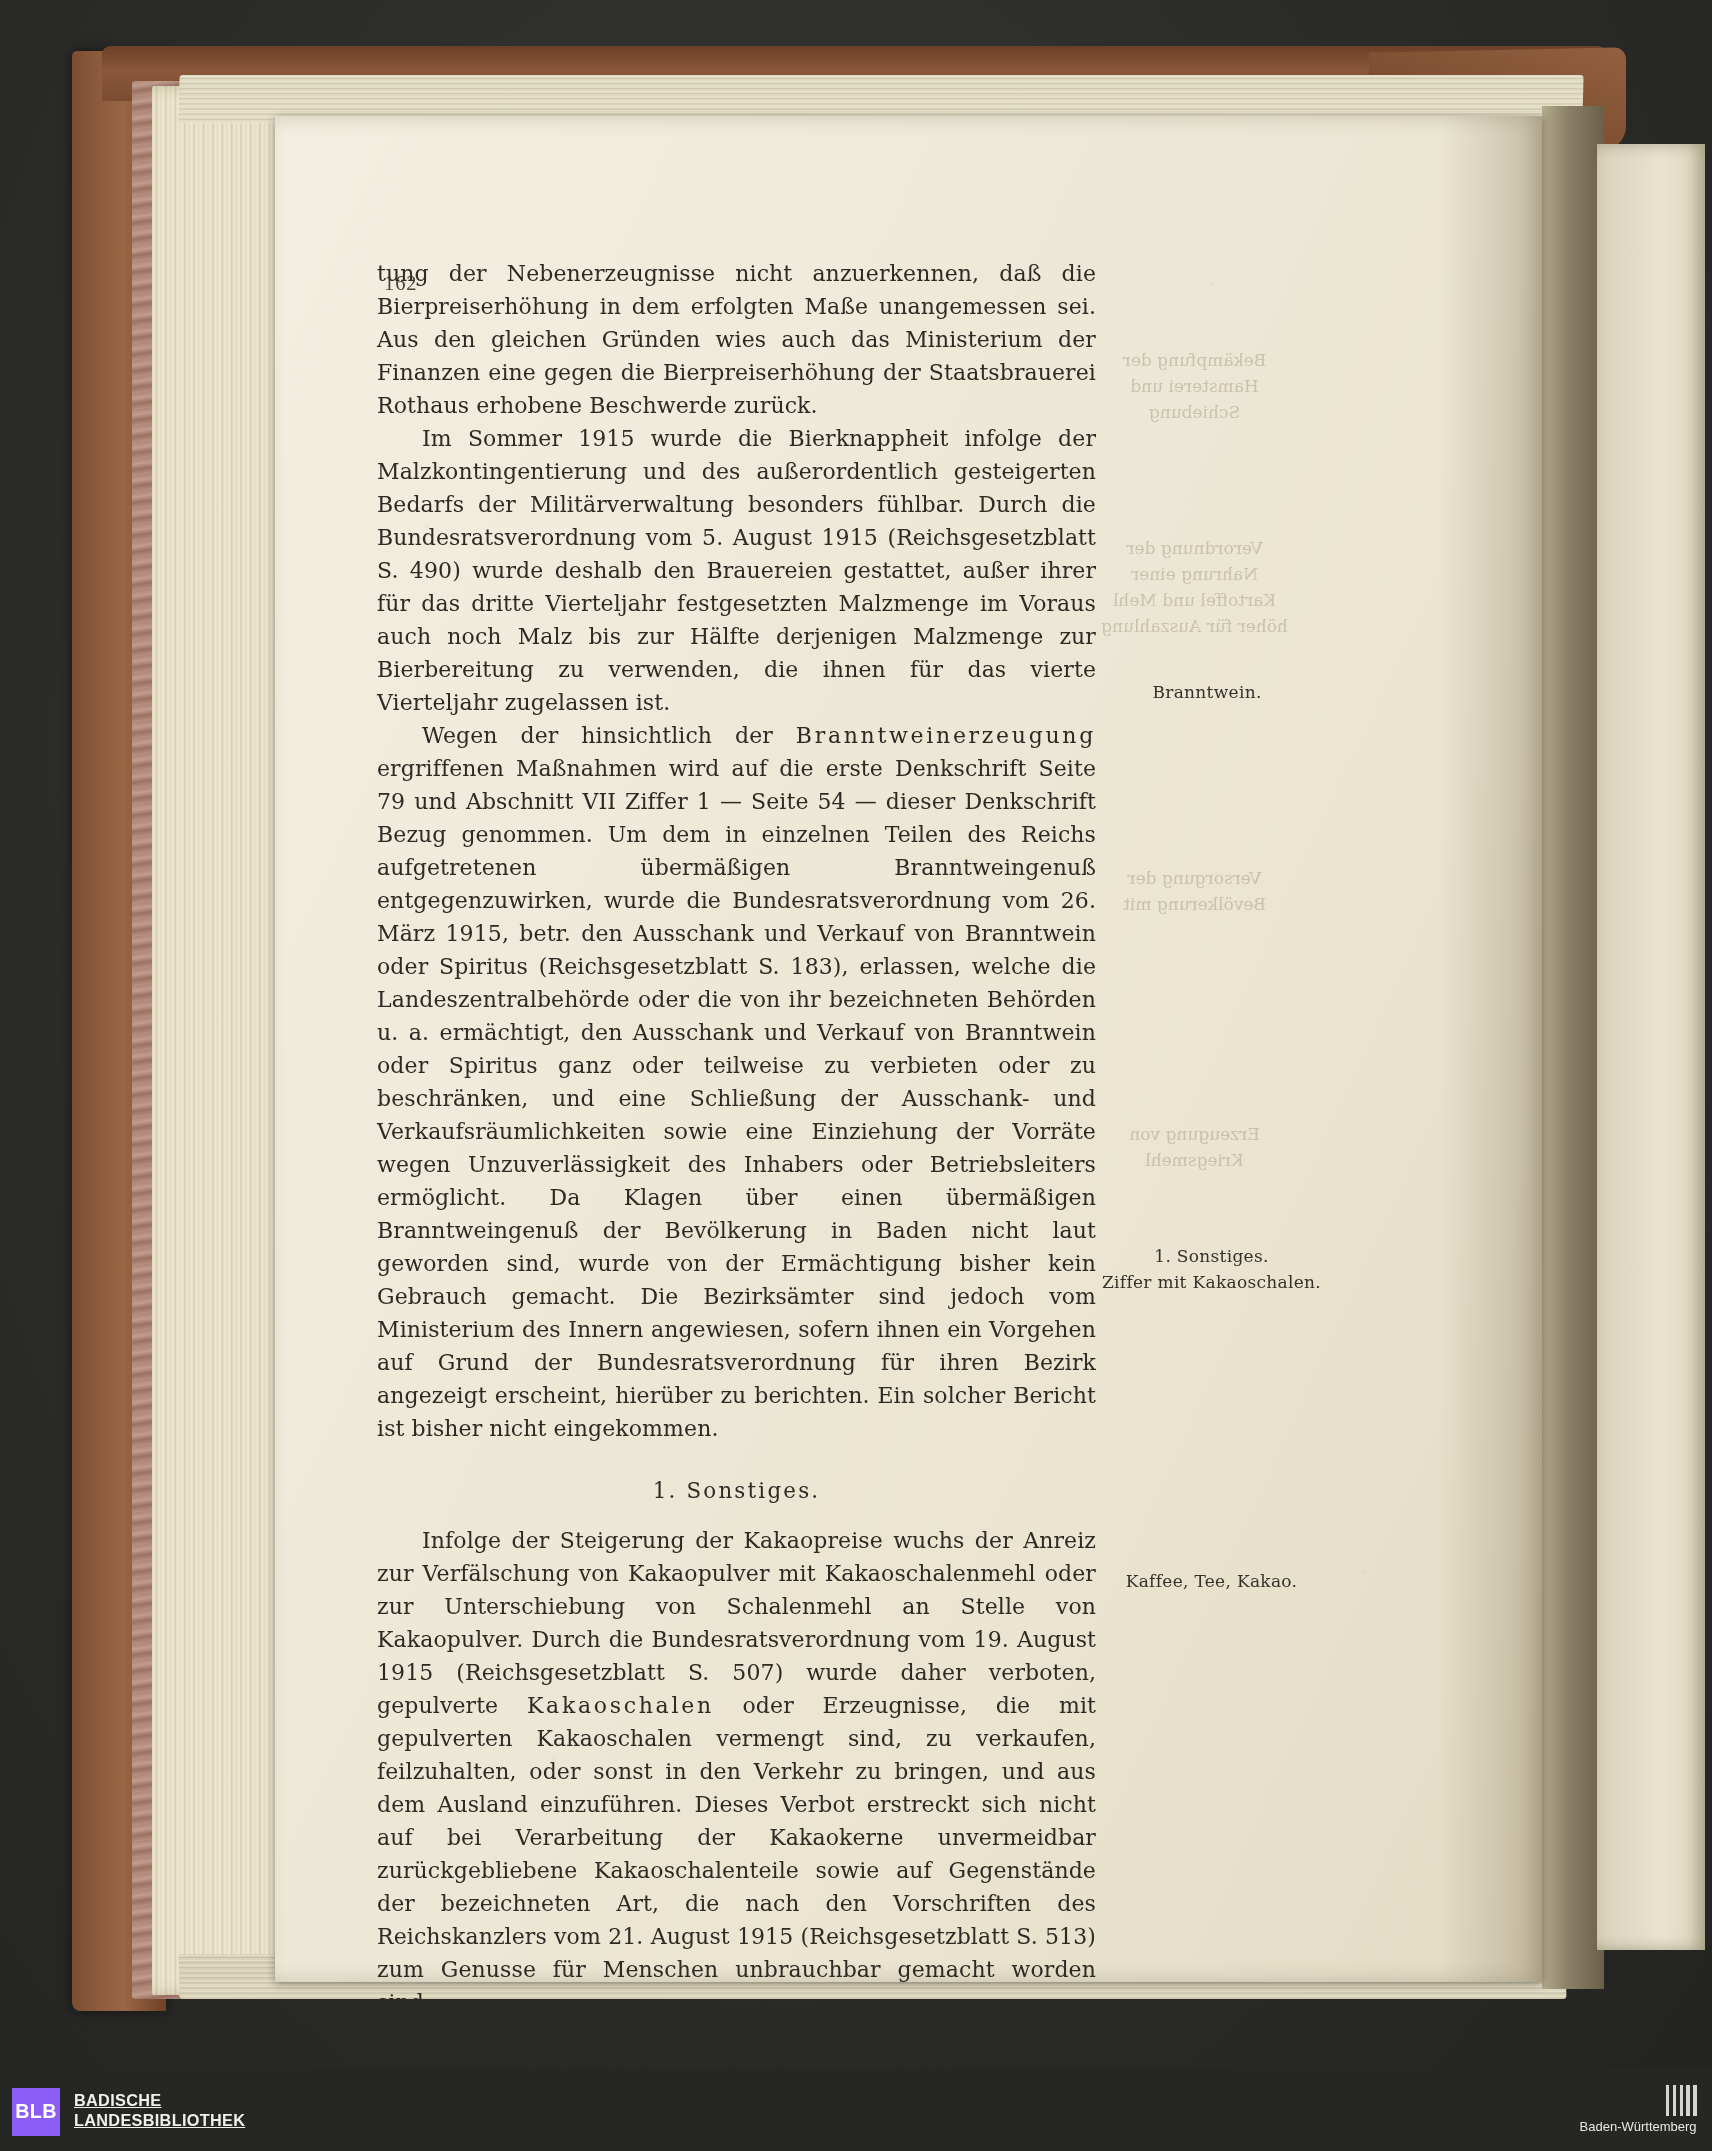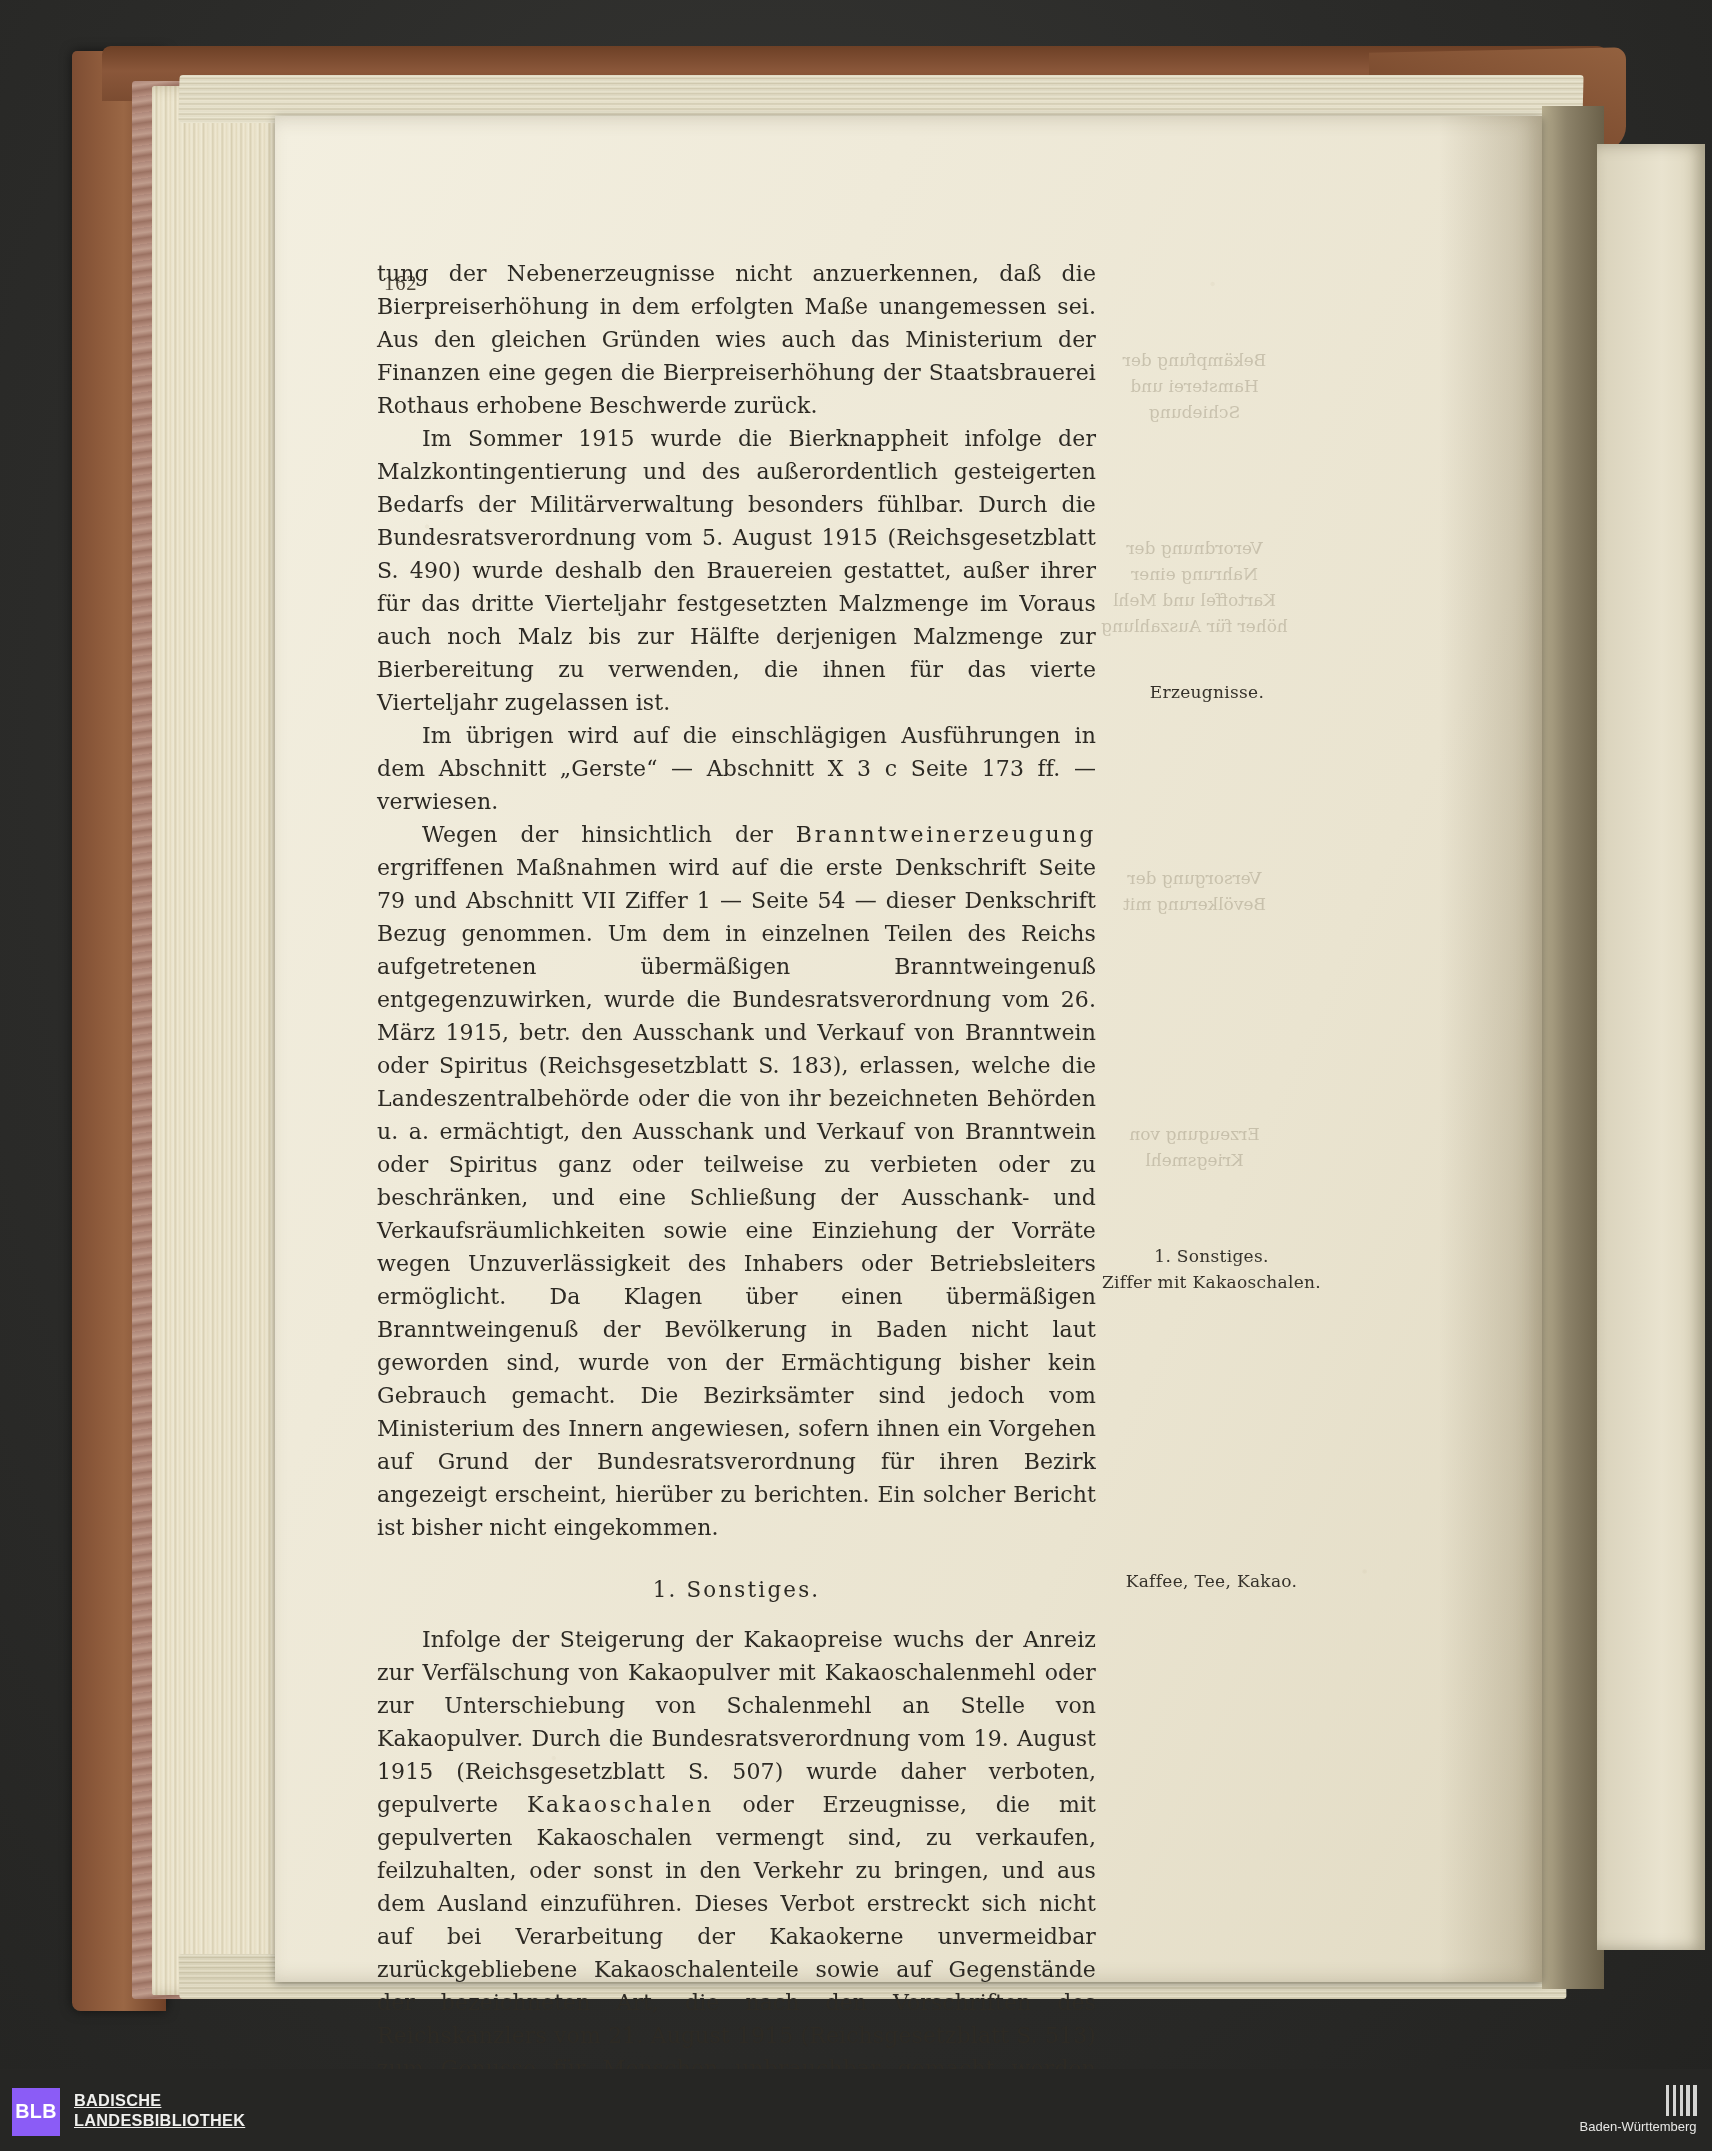--- a/index.html
+++ b/index.html
@@ -325,34 +325,33 @@
 <div class="ghost" style="left:1096px; top:347px; width:197px;">Bekämpfung der Hamsterei und Schiebung</div>
 <div class="ghost" style="left:1096px; top:535px; width:197px;">Verordnung der Nahrung einer Kartoffel und Mehl höher für Auszahlung</div>
 <div class="ghost" style="left:1096px; top:865px; width:197px;">Versorgung der Bevölkerung mit</div>
 <div class="ghost" style="left:1096px; top:1121px; width:197px;">Erzeugung von Kriegsmehl</div>
 
 <div class="text-area">
   <div class="blk">
 
     <p class="noindent">tung der Nebenerzeugnisse nicht anzuerkennen, daß die Bierpreiserhöhung in dem erfolgten Maße unangemessen sei. Aus den gleichen Gründen wies auch das Ministerium der Finanzen eine gegen die Bierpreiserhöhung der Staatsbrauerei Rothaus erhobene Beschwerde zurück.</p>
     <p>Im Sommer 1915 wurde die Bierknappheit infolge der Malzkontingentierung und des außerordentlich gesteigerten Bedarfs der Militärverwaltung besonders fühlbar. Durch die Bundesratsverordnung vom 5. August 1915 (Reichsgesetzblatt S. 490) wurde deshalb den Brauereien gestattet, außer ihrer für das dritte Vierteljahr festgesetzten Malzmenge im Voraus auch noch Malz bis zur Hälfte derjenigen Malzmenge zur Bierbereitung zu verwenden, die ihnen für das vierte Vierteljahr zugelassen ist.</p>
-    <p>Im übrigen wird auf die einschlägigen Ausführungen in dem Abschnitt „Gerste“ — Abschnitt X 3 c Seite 173 ff. — verwiesen.</p>
 
     <p><span>Wegen der hinsichtlich der </span><span class="spaced">Branntweinerzeugung</span><span> ergriffenen Maßnahmen wird auf die erste Denkschrift Seite 79 und Abschnitt VII Ziffer 1 — Seite 54 — dieser Denkschrift Bezug genommen. Um dem in einzelnen Teilen des Reichs aufgetretenen übermäßigen Branntweingenuß entgegenzuwirken, wurde die Bundesratsverordnung vom 26. März 1915, betr. den Ausschank und Verkauf von Branntwein oder Spiritus (Reichsgesetzblatt S. 183), erlassen, welche die Landeszentralbehörde oder die von ihr bezeichneten Behörden u. a. ermächtigt, den Ausschank und Verkauf von Branntwein oder Spiritus ganz oder teilweise zu verbieten oder zu beschränken, und eine Schließung der Ausschank- und Verkaufsräumlichkeiten sowie eine Einziehung der Vorräte wegen Unzuverlässigkeit des Inhabers oder Betriebsleiters ermöglicht. Da Klagen über einen übermäßigen Branntweingenuß der Bevölkerung in Baden nicht laut geworden sind, wurde von der Ermächtigung bisher kein Gebrauch gemacht. Die Bezirksämter sind jedoch vom Ministerium des Innern angewiesen, sofern ihnen ein Vorgehen auf Grund der Bundesratsverordnung für ihren Bezirk angezeigt erscheint, hierüber zu berichten. Ein solcher Bericht ist bisher nicht eingekommen.</span></p>
 
     <h3 class="subhead">1. Sonstiges.</h3>
 
     <p><span>Infolge der Steigerung der Kakaopreise wuchs der Anreiz zur Verfälschung von Kakaopulver mit Kakaoschalenmehl oder zur Unterschiebung von Schalenmehl an Stelle von Kakaopulver. Durch die Bundesratsverordnung vom 19. August 1915 (Reichsgesetzblatt S. 507) wurde daher verboten, gepulverte </span><span class="spaced">Kakaoschalen</span><span> oder Erzeugnisse, die mit gepulverten Kakaoschalen vermengt sind, zu verkaufen, feilzuhalten, oder sonst in den Verkehr zu bringen, und aus dem Ausland einzuführen. Dieses Verbot erstreckt sich nicht auf bei Verarbeitung der Kakaokerne unvermeidbar zurückgebliebene Kakaoschalenteile sowie auf Gegenstände der bezeichneten Art, die nach den Vorschriften des Reichskanzlers vom 21. August 1915 (Reichsgesetzblatt S. 513) zum Genusse für Menschen unbrauchbar gemacht worden sind.</span></p>
 
     <p><span>Die </span><span class="spaced">Preise</span><span> für </span><span class="spaced">Kaffee</span><span>, </span><span class="spaced">Tee</span><span> und </span><span class="spaced">Kakao</span><span>, die sich bis vor kurzem auf einer den Umständen nach mäßigen Höhe gehalten haben, be-</span></p>
 
   </div>
 </div>
 
-<div class="margin-note" style="left:1113px; top:679px; width:188px;">Erzeugnisse.</div>
+<div class="margin-note" style="left:1113px; top:679px; width:188px;">Branntwein.</div>
 <div class="margin-note" style="left:1113px; top:1243px; width:197px;">1. Sonstiges.</div>
 <div class="margin-note" style="left:1100px; top:1269px; width:223px;">Ziffer mit Kakaoschalen.</div>
 <div class="margin-note" style="left:1113px; top:1568px; width:197px;">Kaffee, Tee, Kakao.</div>
 
 <div class="footer-bar">
   <div class="blb-logo">BLB</div>
   <div class="blb-text">
     <div>BADISCHE</div>
     <div>LANDESBIBLIOTHEK</div>
   </div>

